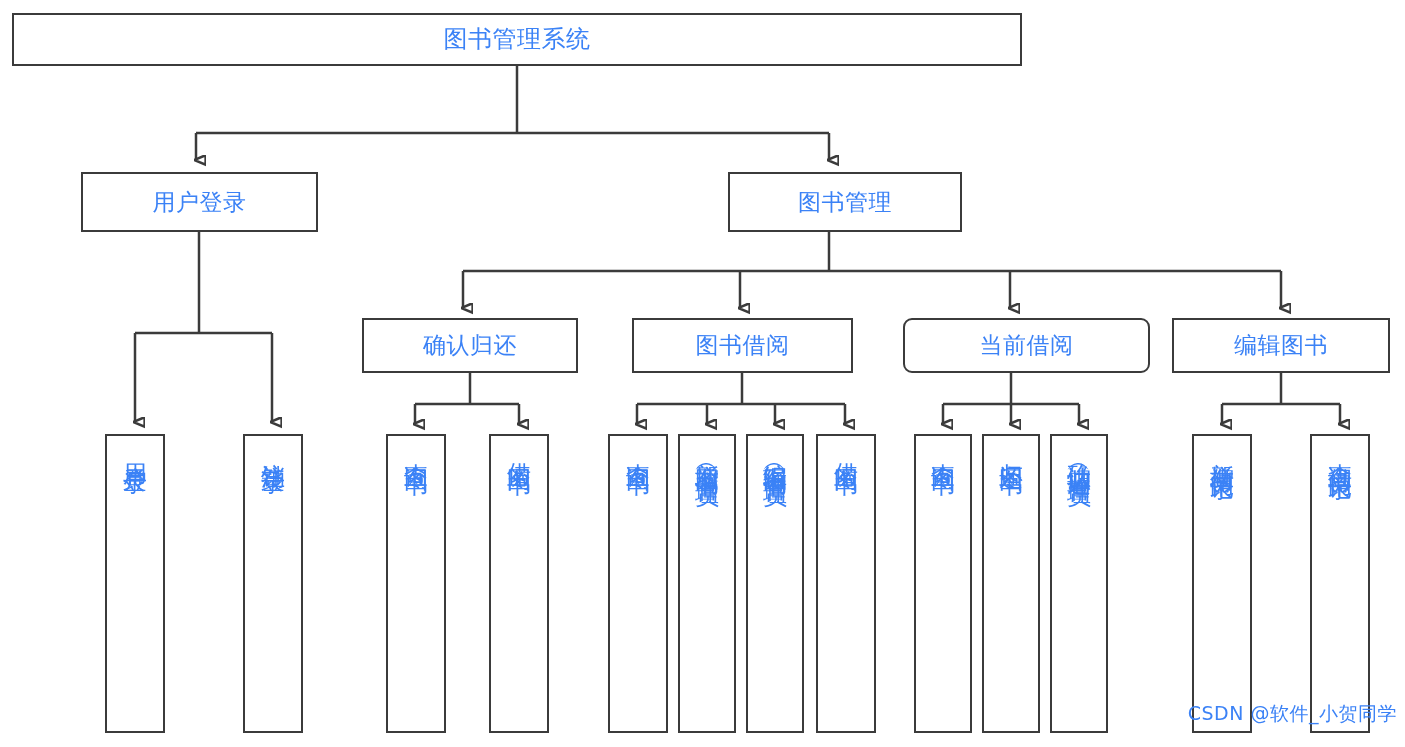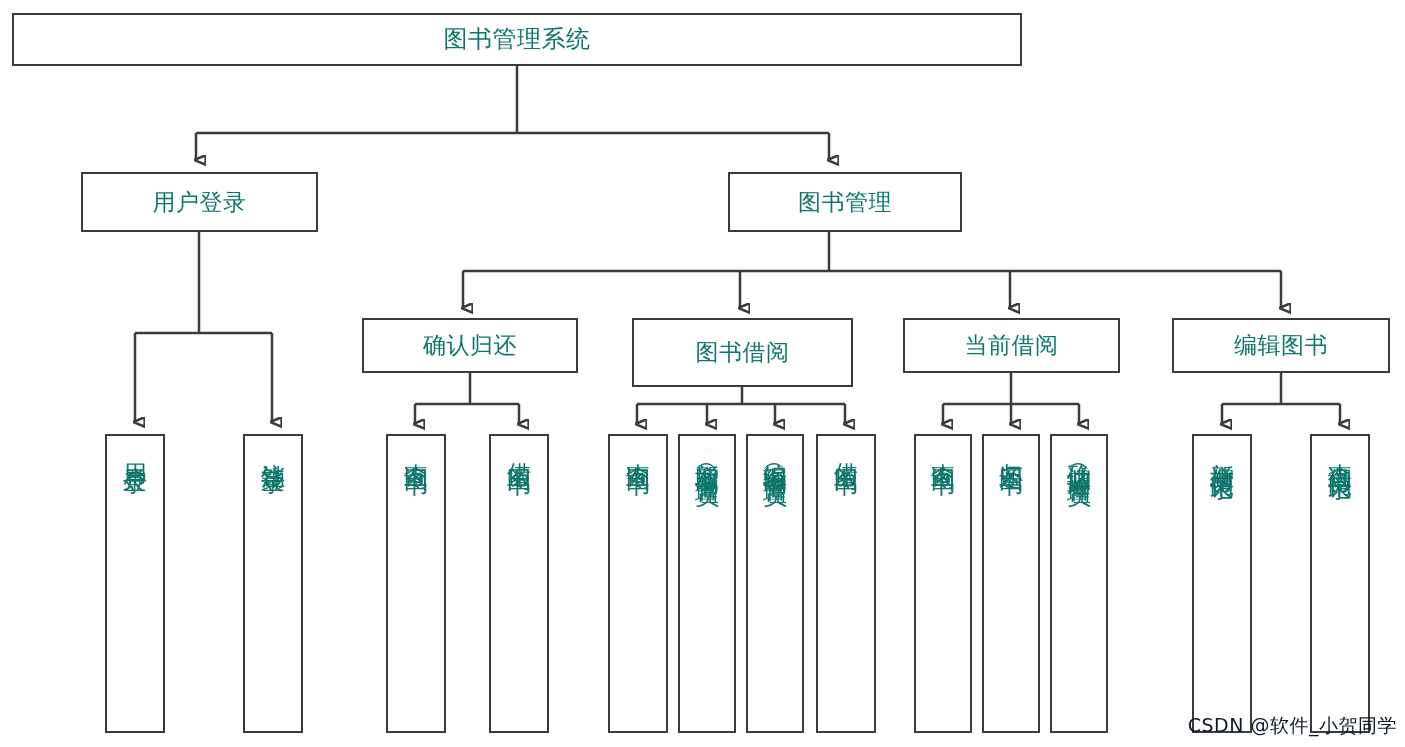--- a/index.html
+++ b/index.html
@@ -19,21 +19,21 @@
     overflow: hidden;
   }
   .node {
     position: absolute;
     box-sizing: border-box;
     background: #ffffff;
     border: 2.5px solid #3b3b3b;
     display: flex;
     align-items: center;
     justify-content: center;
-    color: #0f766e;
+    color: #3b82f6;
   }
   .node .label {
     display: block;
     text-align: center;
     line-height: 1.05;
     letter-spacing: 0.5px;
   }
   
   .node.horiz .label {
     writing-mode: horizontal-tb;
@@ -63,23 +63,23 @@
     pointer-events: none;
   }
   svg#wires path, svg#wires line {
     stroke: #3b3b3b;
     stroke-width: 2.5;
     fill: none;
   }
   .watermark {
     position: absolute;
     right: 8px;
-    bottom: 8px;
+    bottom: 20px;
     font-size: 19px;
-    color: #0f172a;
+    color: #3b82f6;
     letter-spacing: 0.5px;
     white-space: nowrap;
   }
 </style>
 </head>
 <body>
 
 <div id="canvas">
 
   <svg id="wires" viewBox="0 0 1405 747">
@@ -142,25 +142,25 @@
   </div>
 
   <div class="node horiz" style="left:728px; top:172px; width:234px; height:60px;">
     <span class="label">图书管理</span>
   </div>
 
   <div class="node horiz" style="left:362px; top:318px; width:216px; height:55px;">
     <span class="label">确认归还</span>
   </div>
 
-  <div class="node horiz" style="left:632px; top:318px; width:221px; height:69px;justify-content:center;">
+  <div class="node horiz" style="left:632px; top:318px; width:221px; height:55px;justify-content:center;">
     <span class="label">图书借阅</span>
   </div>
 
-  <div class="node horiz" style="left:903px; top:318px; width:217px; height:55px;">
+  <div class="node horiz" style="left:903px; top:318px; width:247px; height:55px;border-radius:9px;">
     <span class="label">当前借阅</span>
   </div>
 
   <div class="node horiz" style="left:1172px; top:318px; width:218px; height:55px;">
     <span class="label">编辑图书</span>
   </div>
 
   <div class="node vert" style="left:105px; top:434px; width:60px; height:299px;">
     <span class="label">用户登录</span>
   </div>

